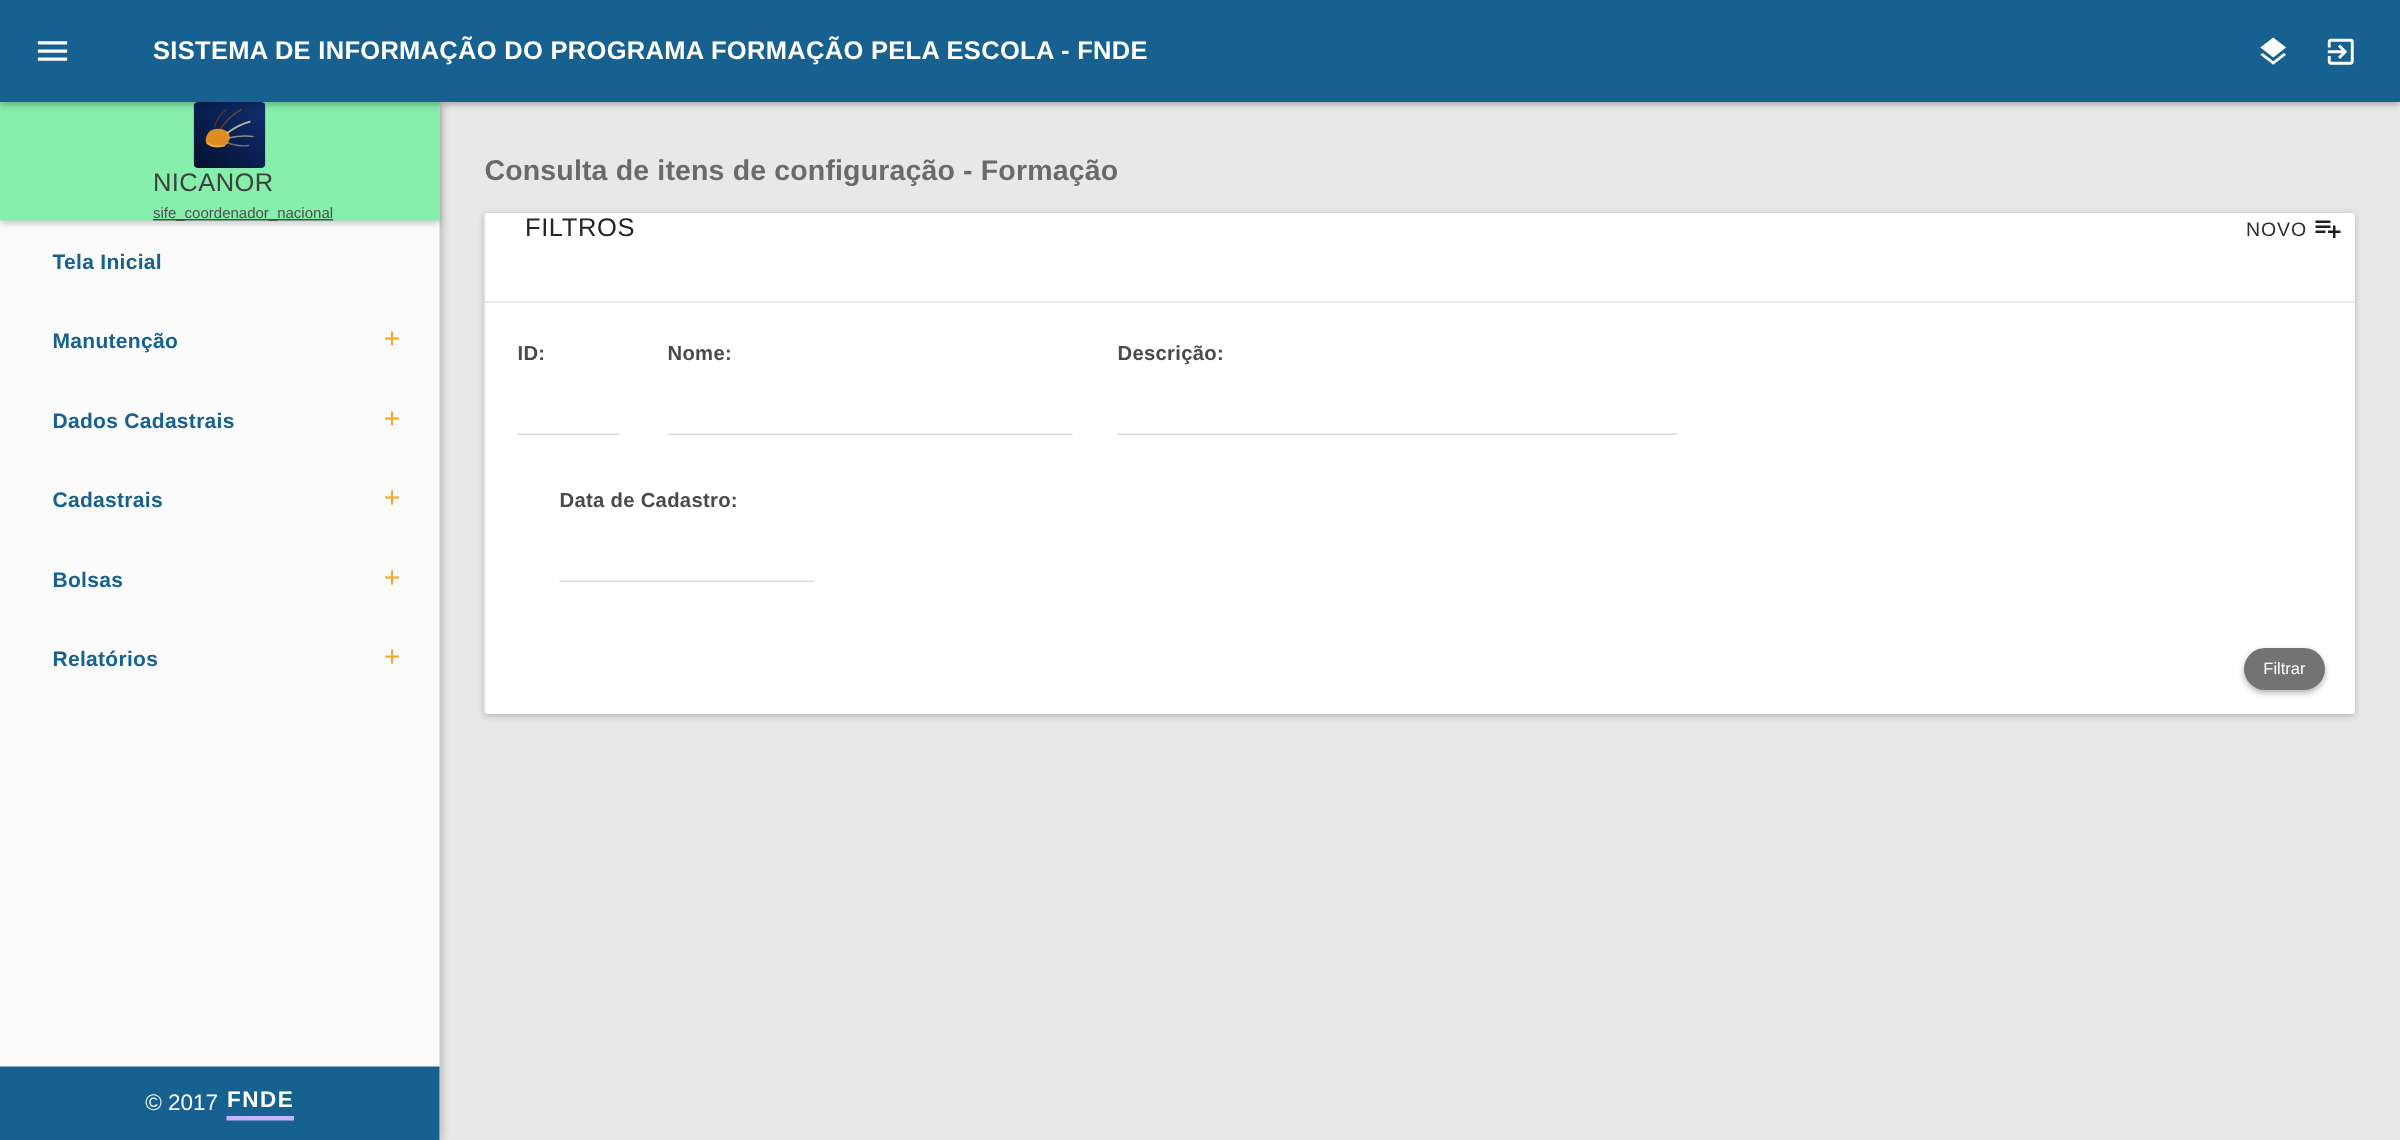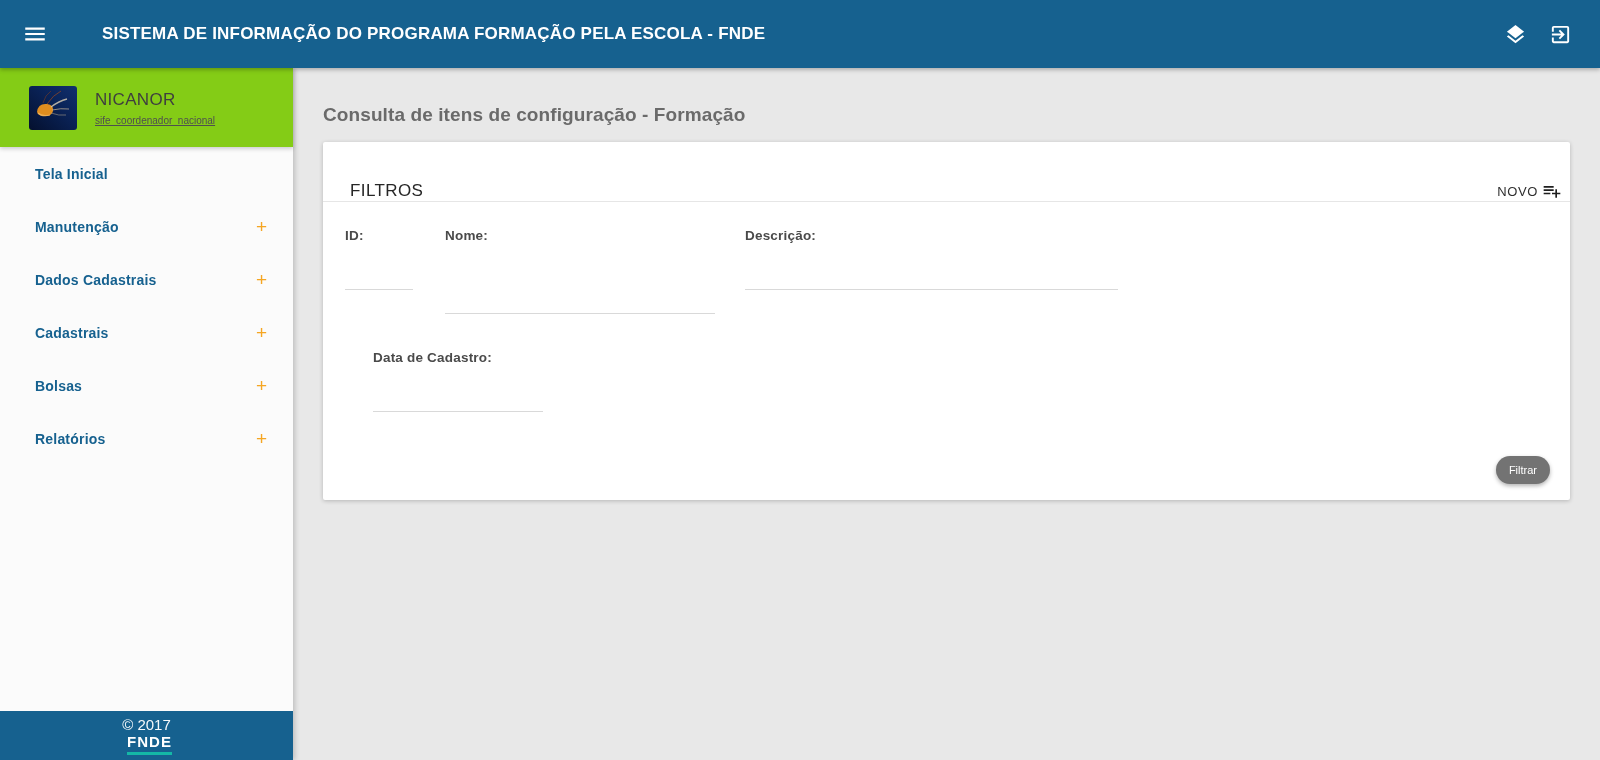--- a/index.html
+++ b/index.html
@@ -36,24 +36,25 @@
   .header-actions { display: flex; align-items: center; gap: 22px; }
 
   
   .sidebar {
     position: absolute; top: 68px; left: 0; bottom: 0; width: 293px;
     background: #fbfbfb;
     box-shadow: 2px 0 5px rgba(0,0,0,0.18);
     z-index: 20;
   }
   .user-panel {
-    height: 79px; background: #84cc16;
+    height: 79px; background: #86efac;
     display: flex; align-items: center;
     padding: 0 16px 0 29px;
     box-shadow: 0 2px 4px rgba(0,0,0,0.18);
+    flex-direction: column;
   }
   .avatar {
     width: 48px; height: 44px; border-radius: 3px; overflow: hidden;
     flex-shrink: 0;
   }
   .user-meta { margin-left: 18px; }
   .user-name { font-size: 17px; color: #3f3f3f; letter-spacing: 0.3px; }
   .user-role { font-size: 10px; color: #4f4f4f; margin-top: 5px; text-decoration: underline; }
 
   .side-nav { display: block; }
@@ -65,25 +66,25 @@
   .side-nav-item .nav-label {
     color: #16618f; font-size: 14px; font-weight: bold; letter-spacing: 0.2px;
   }
   .side-nav-item .nav-plus {
     color: #f5a623; font-size: 19px; font-weight: 400; line-height: 1;
   }
   .sidebar-footer {
     position: absolute; left: 0; right: 0; bottom: 0; height: 49px;
     background: #16618f;
     display: flex; align-items: center; justify-content: center;
-    font-size: 15px; color: rgba(255,255,255,0.96); flex-direction: column;
+    font-size: 15px; color: rgba(255,255,255,0.96);
   }
   .fnde-link {
     color: #ffffff; font-weight: bold; letter-spacing: 1px;
-    text-decoration: none; border-bottom: 3px solid #14b8a6;
+    text-decoration: none; border-bottom: 3px solid #c4b5fd;
     padding-bottom: 2px; margin-left: 6px; cursor: pointer;
   }
 
   
   .main {
     position: absolute; top: 68px; left: 293px; right: 0; bottom: 0;
     padding: 0 30px;
     overflow: hidden;
   }
   .page-title {
@@ -91,21 +92,21 @@
     font-size: 19px; font-weight: bold; color: #6a6a6a; letter-spacing: 0.1px;
   }
 
   .card {
     margin-top: 16px;
     background: #ffffff; border-radius: 2px;
     box-shadow: 0 1px 4px rgba(0,0,0,0.22);
   }
   .card-header {
     height: 60px;
-    display: flex; align-items: flex-end; justify-content: space-between;
+    display: flex; align-items: flex-start; justify-content: space-between;
     padding: 0 8px 0 27px;
     border-bottom: 1px solid #e6e6e6;
   }
   .card-title { font-size: 17px; color: #262626; letter-spacing: 0.4px; }
   .novo-btn {
     background: none; border: none; cursor: pointer;
     display: flex; align-items: center; gap: 4px;
     font-family: "Liberation Sans", sans-serif;
     font-size: 13px; color: #2e2e2e; letter-spacing: 0.6px;
   }
@@ -118,21 +119,21 @@
   .field label {
     font-size: 13.5px; font-weight: bold; color: #4a4a4a; letter-spacing: 0.2px;
   }
   .field input {
     margin-top: 30px; height: 17px; width: 100%;
     border: none; border-bottom: 1px solid #d9d9d9;
     background: transparent; outline: none;
     font-family: "Liberation Sans", sans-serif; font-size: 14px; color: #333;
   }
   .f-id   { width: 68px;  margin-right: 32px; }
-  .f-nome { width: 270px; margin-right: 30px; gap: 24px; }
+  .f-nome { width: 270px; margin-right: 30px; }
   .f-resp { width: 275px; margin-right: 25px; }
   .f-desc { width: 373px; }
   .f-data { width: 170px; margin-left: 28px; }
 
   .card-actions {
     display: flex; justify-content: flex-end;
     margin-top: 44px; padding-right: 0;
   }
   .filtrar-btn {
     background: #737373; color: #ffffff; border: none; cursor: pointer;

